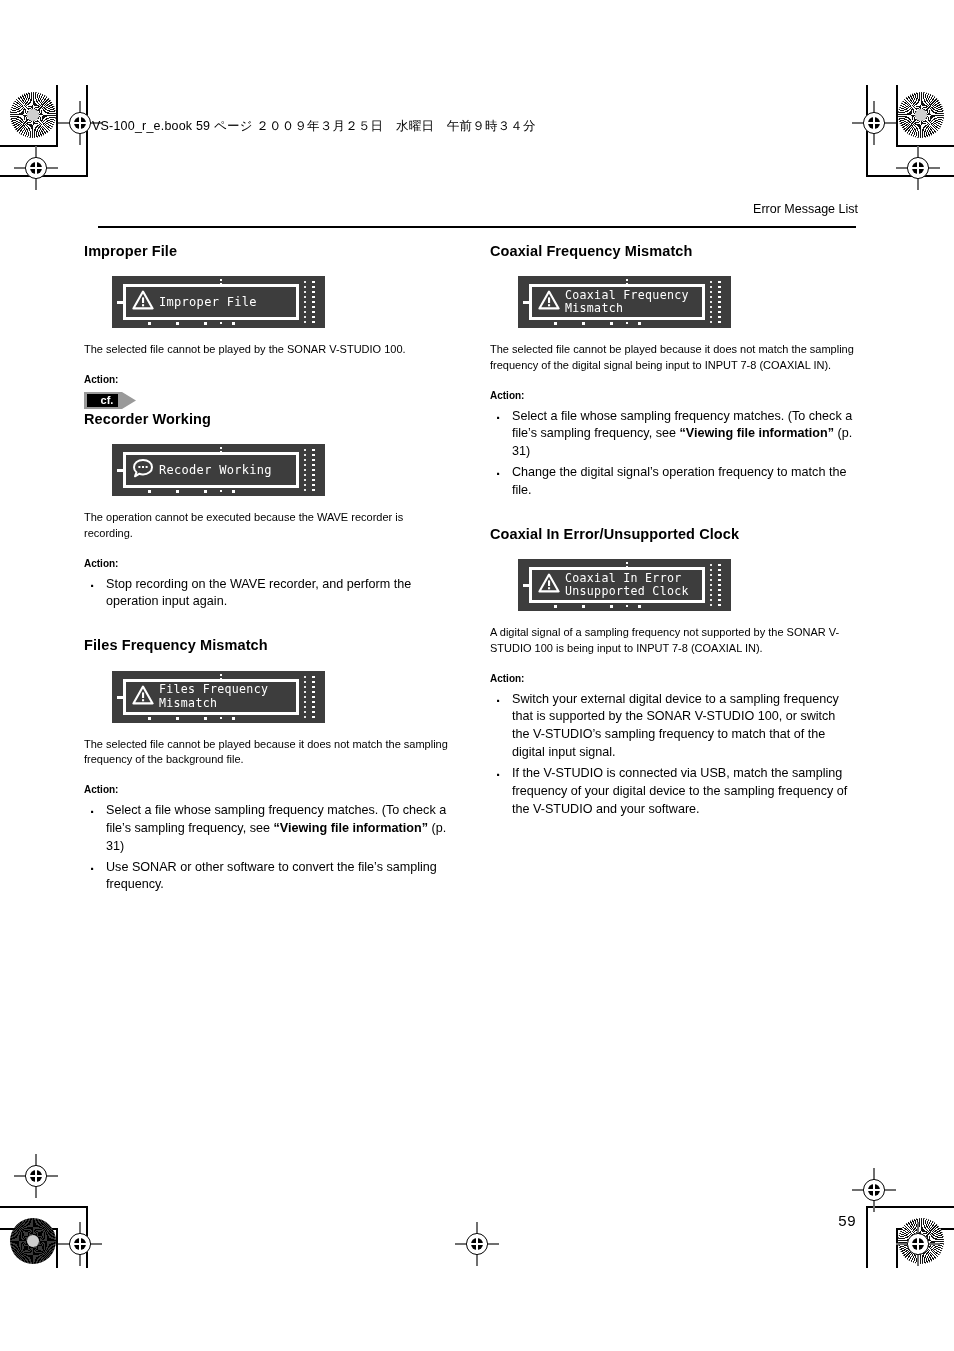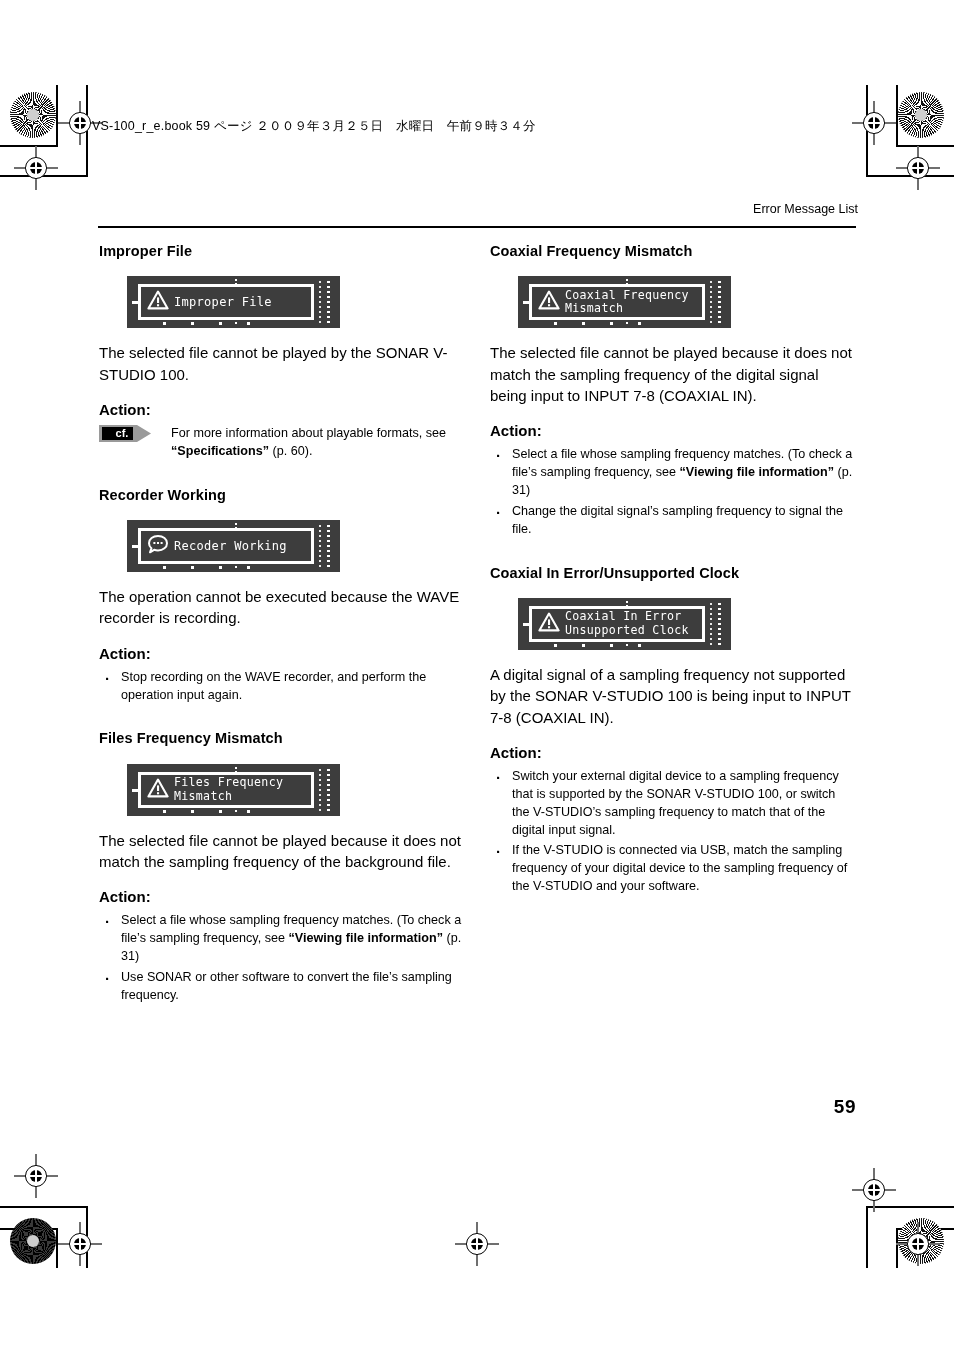--- a/index.html
+++ b/index.html
@@ -61,40 +61,40 @@
   .running-head {
     position: absolute; right: 96px; top: 202px;
     font-size: 12.5px; color: #000; margin-left: 24px;
   }
   .head-rule {
     position: absolute; left: 98px; top: 226px; width: 758px; height: 2px;
     background: #000;
   }
 
   .page-no {
-    position: absolute; right: 98px; top: 1096px;
-    font-size: 19px; font-weight: bold; letter-spacing: .5px;
+    position: absolute; right: 98px; top: 1212px;
+    font-size: 15px; font-weight: normal; letter-spacing: .5px;
   }
 
   
   .col { position: absolute; top: 243px; width: 366px; }
-  .col-left { left: 99px; }
+  .col-left { left: 84px; }
   .col-right { left: 490px; }
 
   h2.sect {
     font-size: 14.5px; font-weight: bold; margin: 0 0 16px 0;
     letter-spacing: .1px; line-height: 1.2;
   }
   .sect-block { margin-bottom: 26px; }
 
   p.body {
-    font-size: 15px; line-height: 1.42; margin: 0 0 14px 0;
+    font-size: 11px; line-height: 1.42; margin: 0 0 14px 0;
   }
   h3.action {
-    font-size: 15px; font-weight: bold; margin: 16px 0 7px 0;
+    font-size: 10px; font-weight: bold; margin: 16px 0 7px 0;
   }
   ul.bullets { margin: 0 0 14px 0; padding: 0; list-style: none; }
   ul.bullets li {
     font-size: 12.6px; line-height: 1.42;
     position: relative; padding-left: 22px; margin-bottom: 3px;
   }
   ul.bullets li::before {
     content: "\00B7"; position: absolute; left: 6px; top: -1px;
     font-size: 15px; font-weight: bold;
   }
@@ -282,21 +282,20 @@
         </div>
       </div>
       <p class="body">The selected file cannot be played by the SONAR V-STUDIO 100.</p>
       <h3 class="action">Action:</h3>
       <div class="cf-box">
         <span class="cf-tag">
           <span class="pennant"></span>
           <span class="plate"></span>
           <span class="lbl">cf.</span>
         </span>
-        <div class="cf-text">For more information about playable formats, see <b class="ref">“Specifications”</b> (p. 60).</div>
       </div>
     </div>
     <div class="sect-block">
       <h2 class="sect">Recorder Working</h2>
       <div class="lcd">
         <div class="nub-left"></div>
         <div class="tick-top"></div>
         <div class="tick-bot"></div>
         <div class="tick-col"></div>
         <div class="tick-col2"></div>
@@ -361,21 +360,21 @@
               <rect x="10" y="14.2" width="2.1" height="2.1" fill="#fff"></rect>
             </svg></span>
           <span class="txt two">Coaxial Frequency
 Mismatch</span>
         </div>
       </div>
       <p class="body">The selected file cannot be played because it does not match the sampling frequency of the digital signal being input to INPUT 7-8 (COAXIAL IN).</p>
       <h3 class="action">Action:</h3>
       <ul class="bullets">
         <li>Select a file whose sampling frequency matches. (To check a file’s sampling frequency, see <b class="ref">“Viewing file information”</b> (p. 31)</li>
-        <li>Change the digital signal’s sampling frequency to signal the file.</li>
+        <li>Change the digital signal’s operation frequency to match the file.</li>
       </ul>
     </div>
     <div class="sect-block">
       <h2 class="sect">Coaxial In Error/Unsupported Clock</h2>
       <div class="lcd tall">
         <div class="nub-left"></div>
         <div class="tick-top"></div>
         <div class="tick-bot"></div>
         <div class="tick-col"></div>
         <div class="tick-col2"></div>

